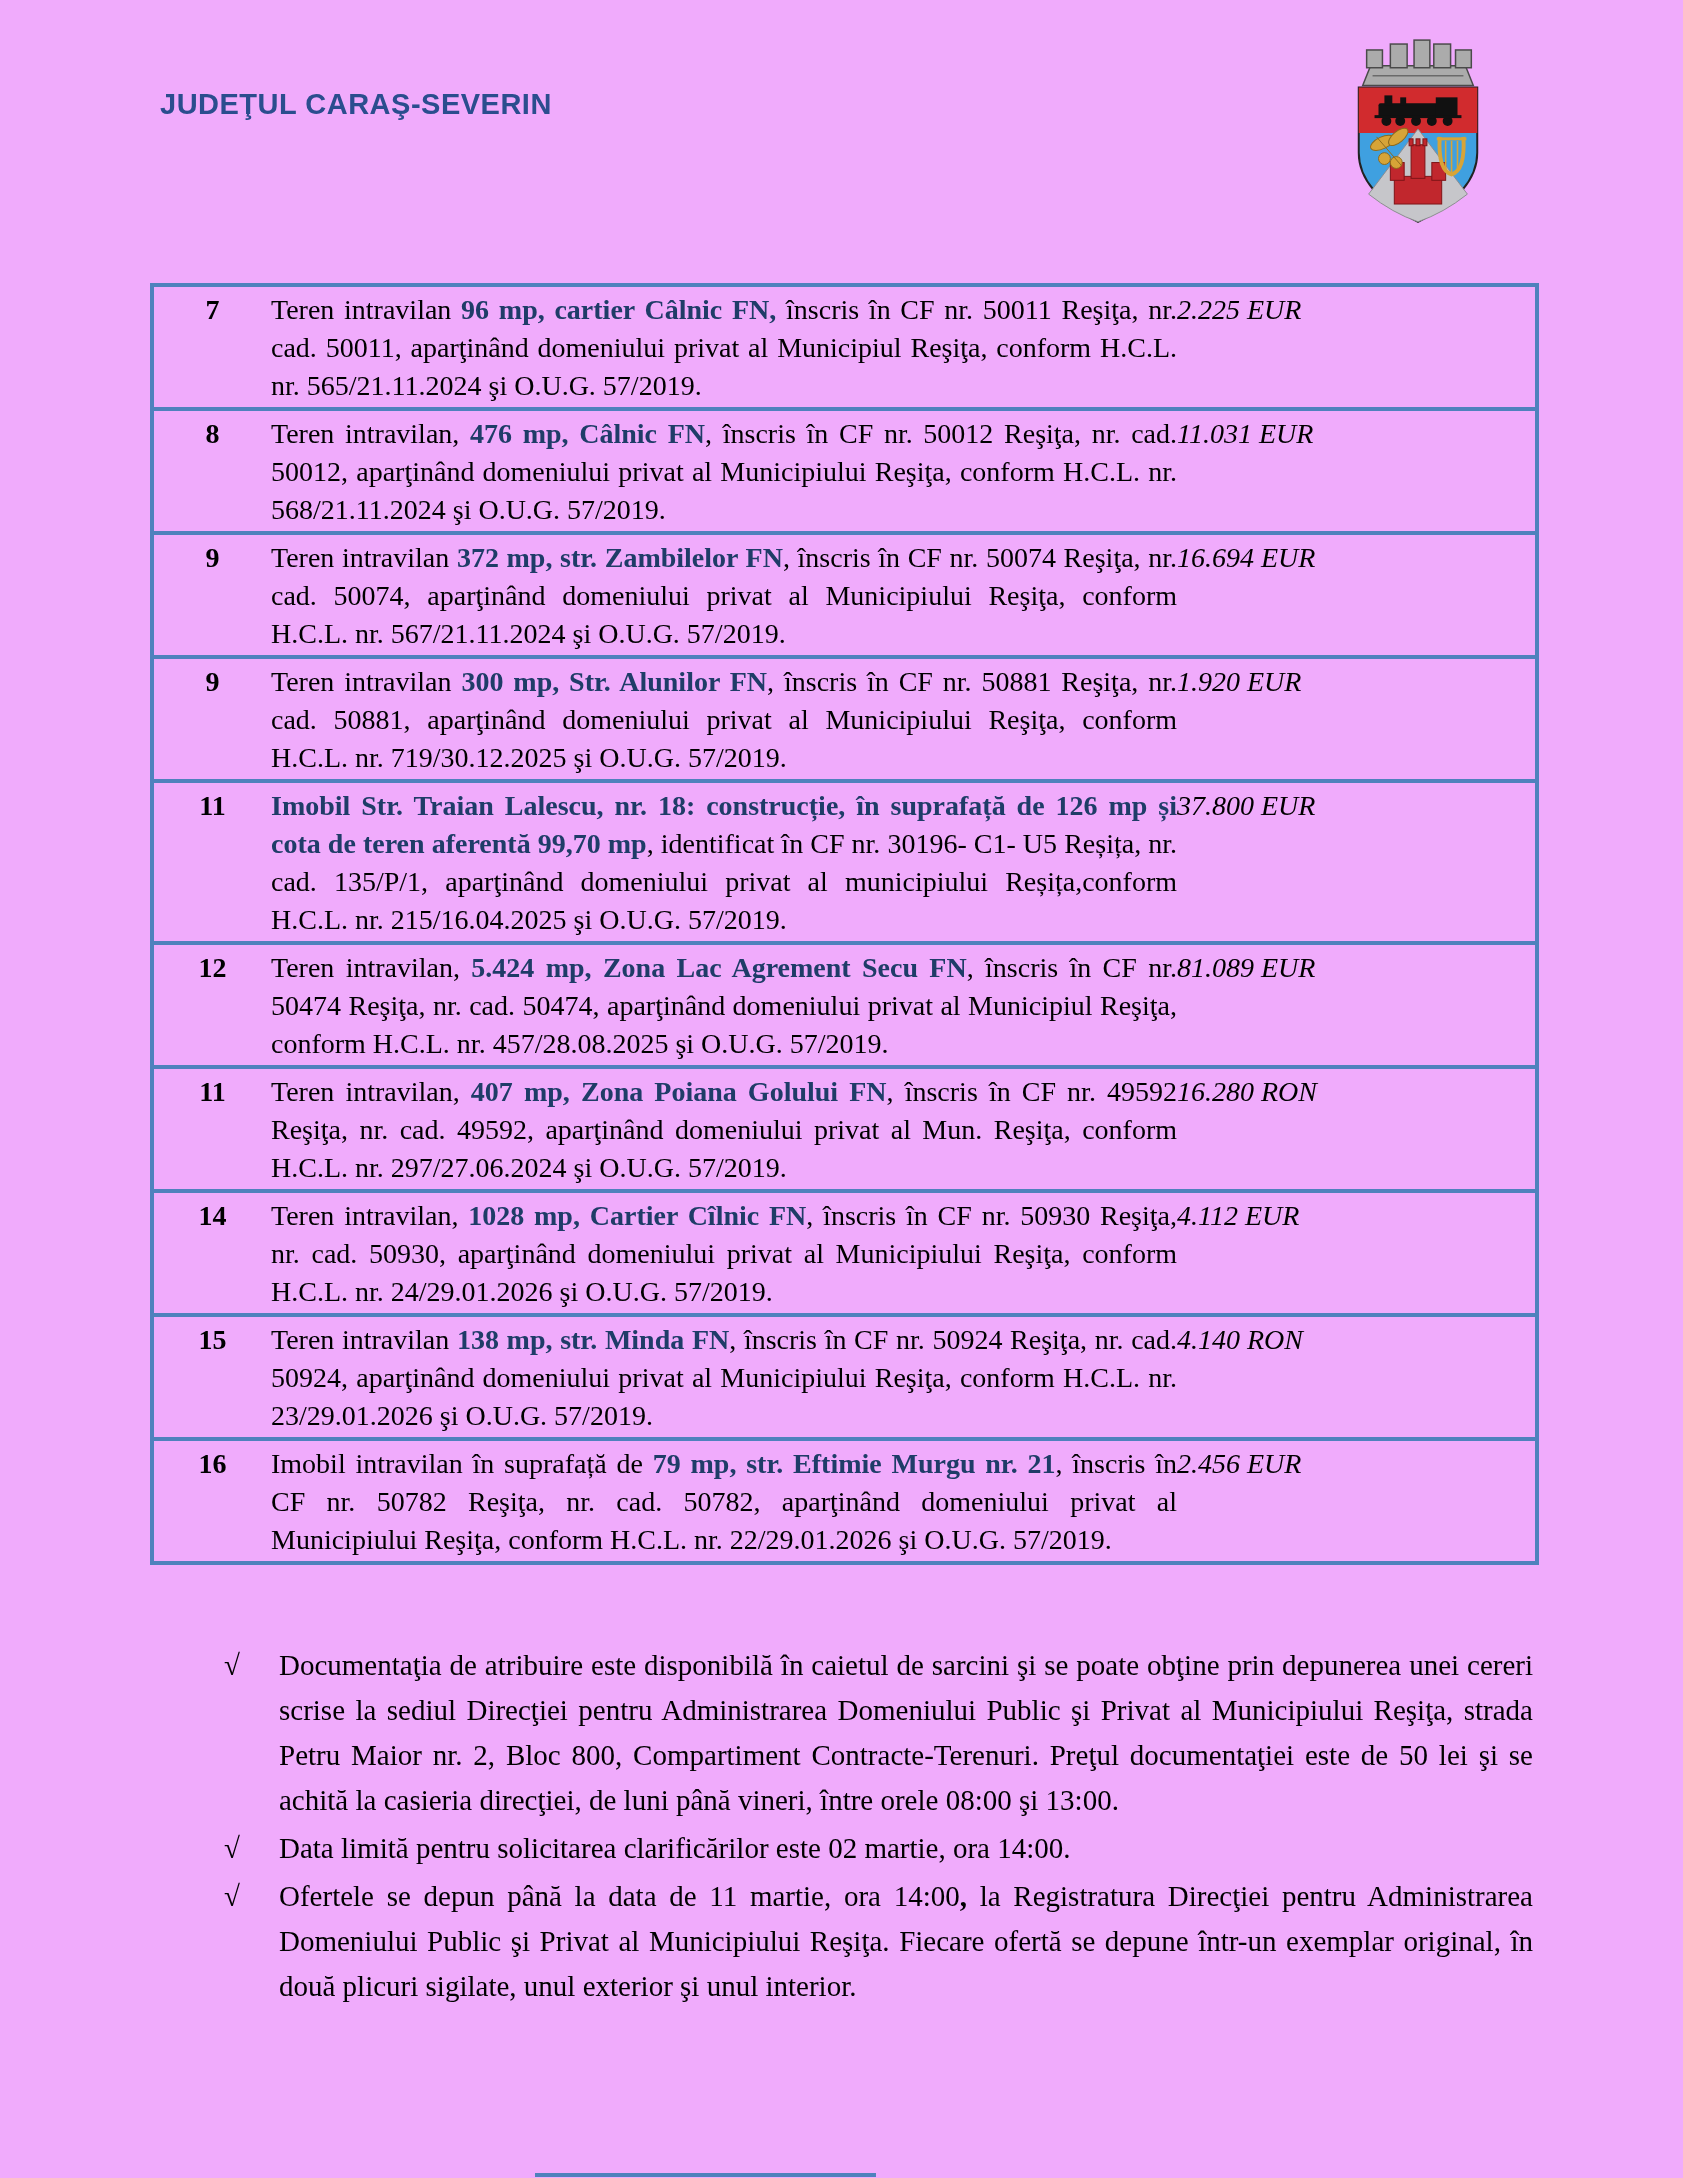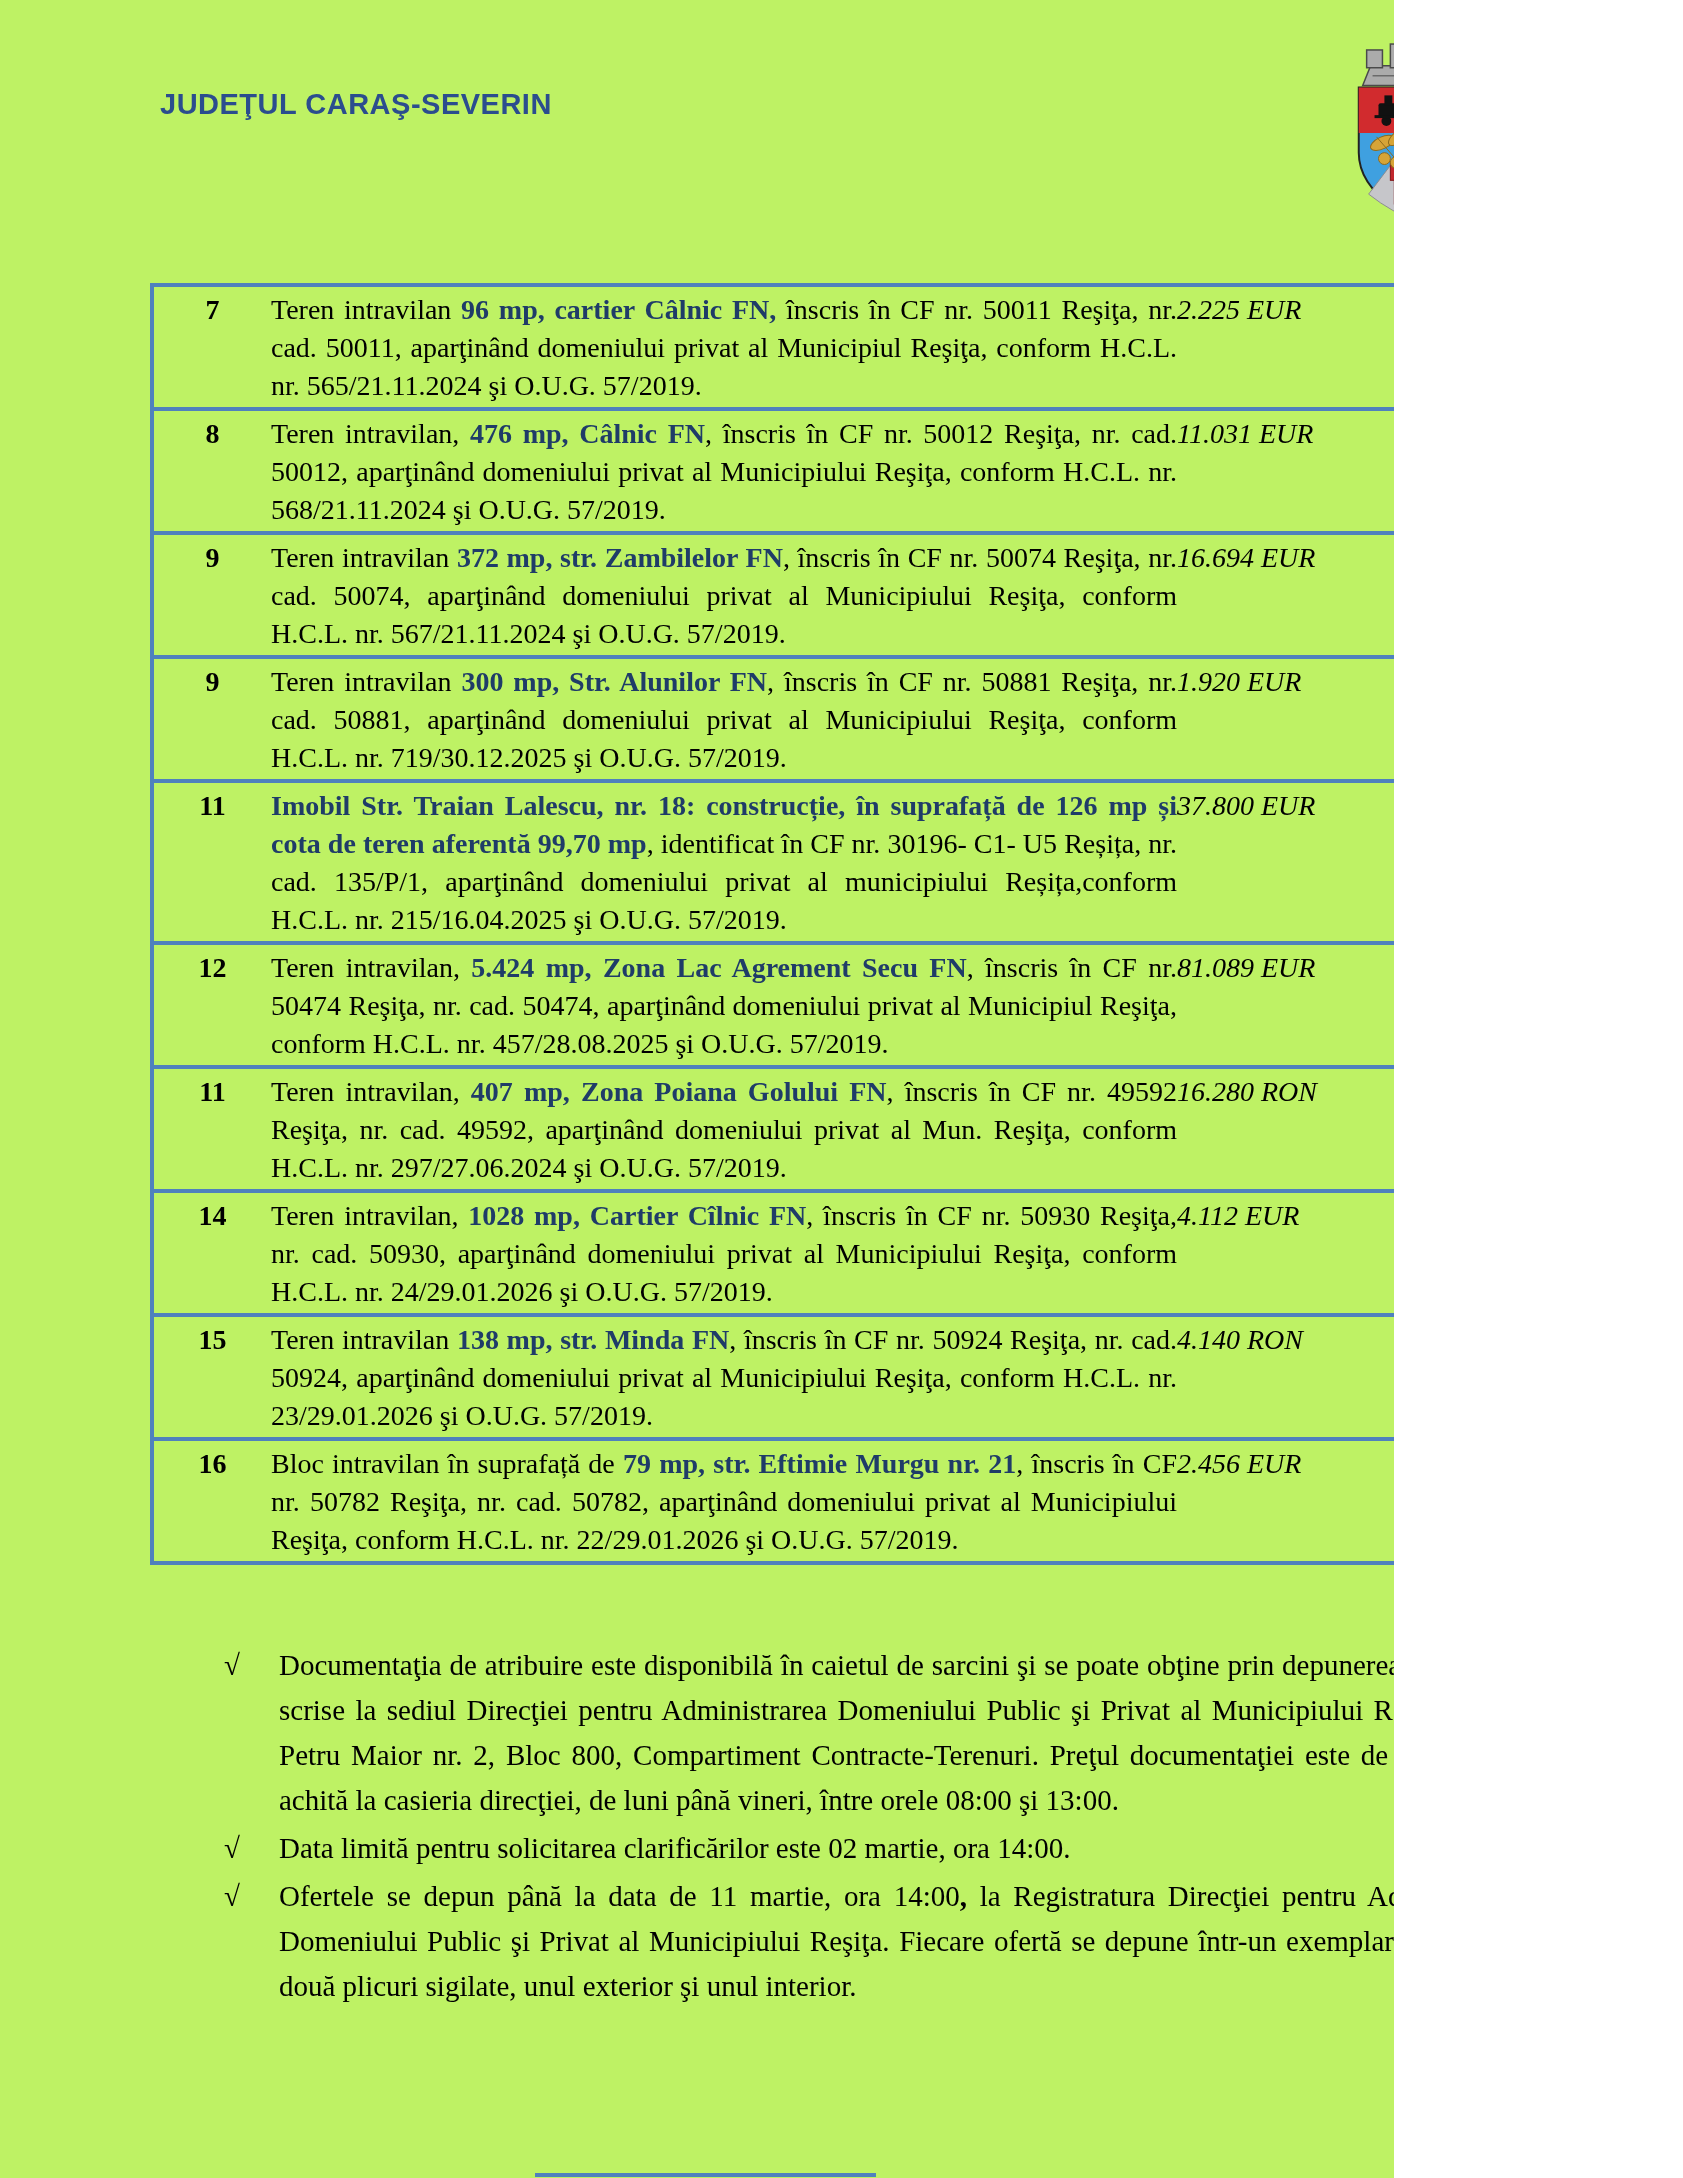--- a/index.html
+++ b/index.html
@@ -1,17 +1,17 @@
 <!DOCTYPE html>
 <html><head>
 <meta charset="utf-8">
 <style>
   html,body { margin:0; padding:0; background:#fff; }
   .page {
-    position:relative; width:1394px; height:2178px; background:#bef264;
+    position:relative; width:1683px; height:2178px; background:#f0abfc;
     overflow:hidden; font-family:"Liberation Serif", serif; color:#000;
   }
   
   .gov-header {
     position:absolute; left:160px; top:85px;
     font-family:"Liberation Sans", sans-serif; font-weight:bold;
     color:#2b4d8e; font-size:29px; line-height:38px; letter-spacing:0.5px;
   }
   .gov-line2 { padding-left:36px; }
   .coa { position:absolute; left:1339px; top:26px; width:158px; height:200px; }
@@ -155,21 +155,21 @@
           <td class="desc-cell"><span>Teren intravilan, </span><span class="bold-navy">1028 mp, Cartier Cîlnic FN</span><span>, înscris în CF nr. 50930 Reşiţa, nr. cad. 50930, aparţinând domeniului privat al Municipiului Reşiţa, conform H.C.L. nr. 24/29.01.2026 şi O.U.G. 57/2019.</span></td>
           <td class="price-cell">4.112 EUR</td>
         </tr>
         <tr>
           <td class="num-cell">15</td>
           <td class="desc-cell"><span>Teren intravilan </span><span class="bold-navy">138 mp, str. Minda FN</span><span>, înscris în CF nr. 50924 Reşiţa, nr. cad. 50924, aparţinând domeniului privat al Municipiului Reşiţa, conform H.C.L. nr. 23/29.01.2026 şi O.U.G. 57/2019.</span></td>
           <td class="price-cell">4.140 RON</td>
         </tr>
         <tr>
           <td class="num-cell">16</td>
-          <td class="desc-cell"><span>Bloc intravilan în suprafață de </span><span class="bold-navy">79 mp, str. Eftimie Murgu nr. 21</span><span>, înscris în CF nr. 50782 Reşiţa, nr. cad. 50782, aparţinând domeniului privat al Municipiului Reşiţa, conform H.C.L. nr. 22/29.01.2026 şi O.U.G. 57/2019.</span></td>
+          <td class="desc-cell"><span>Imobil intravilan în suprafață de </span><span class="bold-navy">79 mp, str. Eftimie Murgu nr. 21</span><span>, înscris în CF nr. 50782 Reşiţa, nr. cad. 50782, aparţinând domeniului privat al Municipiului Reşiţa, conform H.C.L. nr. 22/29.01.2026 şi O.U.G. 57/2019.</span></td>
           <td class="price-cell">2.456 EUR</td>
         </tr>
       </tbody>
     </table>
   </div>
 
   <div class="notes">
     <div class="note">
       <span class="note-marker">√</span>
       <div class="note-text"><span>Documentaţia de atribuire este disponibilă în caietul de sarcini şi se poate obţine prin depunerea unei cereri scrise la sediul Direcţiei pentru Administrarea Domeniului Public şi Privat al Municipiului Reşiţa, strada Petru Maior nr. 2, Bloc 800, Compartiment Contracte-Terenuri. Preţul documentaţiei este de 50 lei şi se achită la casieria direcţiei, de luni până vineri, între orele 08:00 şi 13:00.</span><span class="bold-black"></span><span></span></div>

